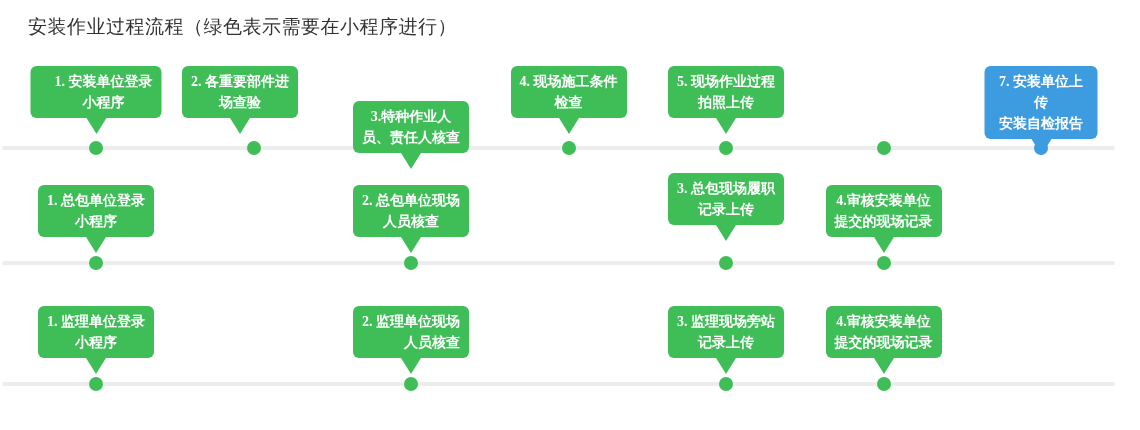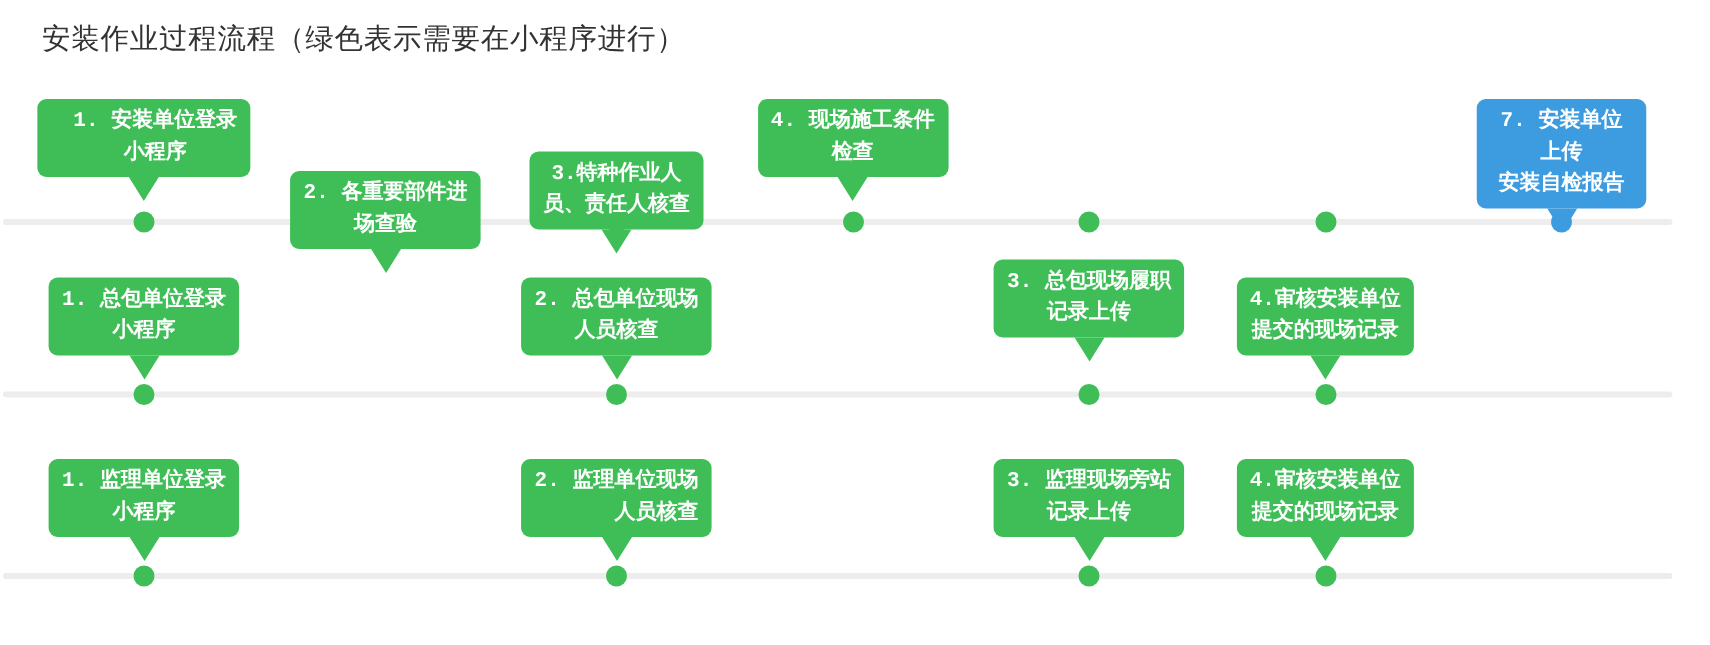--- a/index.html
+++ b/index.html
@@ -1,18 +1,18 @@
 <!DOCTYPE html>
 <html style="--green: #3fbe58; --blue: #3d9be0; --line: #ededed; --title: #333333;"><head>
 <meta charset="utf-8">
 <style>
   html,body{margin:0;padding:0;background:#fff;}
   #canvas{
     position:relative;width:1140px;height:430px;background:#ffffff;overflow:hidden;
-    font-family:Liberation Mono, monospace;
+    font-family:Liberation Serif, serif;
   }
   .title{
     position:absolute;left:28px;top:14px;margin:0;
     font-size:19px;line-height:26px;font-weight:500;color:var(--title,#333);
     letter-spacing:.5px;white-space:nowrap;
   }
   .row{position:absolute;inset:0;pointer-events:none;}
   .line{
     position:absolute;left:2px;width:1113px;height:4px;border-radius:2px;
     background:var(--line,#ededed);z-index:1;
@@ -45,32 +45,34 @@
 <div id="canvas">
   <h1 class="title">安装作业过程流程（绿色表示需要在小程序进行）</h1>
   <div id="rows">
       <div class="row">
     <div class="line" style="top: 146px;"></div>
 
   <div class="nodebox green" style="left: 96px; top: 66px; padding-left: 24px;"><span class="lbl">1. 安装单位登录
 小程序</span><span class="tail"></span></div>
   <span class="dot green" style="left: 89px; top: 141px;"></span>
 
-  <div class="nodebox green" style="left: 257px; top: 66px; margin-top: 48px;"><span class="lbl">2. 各重要部件进
+  <div class="nodebox green" style="left: 240px; top: 66px;"><span class="lbl">2. 各重要部件进
 场查验</span><span class="tail"></span></div>
   <span class="dot green" style="left: 246.5px; top: 141px;"></span>
 
   <div class="nodebox green" style="left: 411px; top: 64px; margin-top: 37px;"><span class="lbl">3.特种作业人
 员、责任人核查</span><span class="tail"></span></div>
   <span class="dot green" style="left: 404px; top: 141px;"></span>
 
   <div class="nodebox green" style="left: 568.5px; top: 66px;"><span class="lbl">4. 现场施工条件
 检查</span><span class="tail"></span></div>
   <span class="dot green" style="left: 561.5px; top: 141px;"></span>
 
+  <div class="nodebox green" style="left: 726px; top: 66px;"><span class="lbl">5. 现场作业过程
+拍照上传</span><span class="tail"></span></div>
   <span class="dot green" style="left: 719px; top: 141px;"></span>
 
   <span class="dot green" style="left: 876.5px; top: 141px;"></span>
 
   <div class="nodebox blue" style="left: 1041px; top: 66px;"><span class="lbl">7. 安装单位上传
 安装自检报告</span><span class="tail"></span></div>
   <span class="dot blue" style="left: 1034px; top: 141px;"></span>
 </div>
       <div class="row">
     <div class="line" style="top: 261px;"></div>

